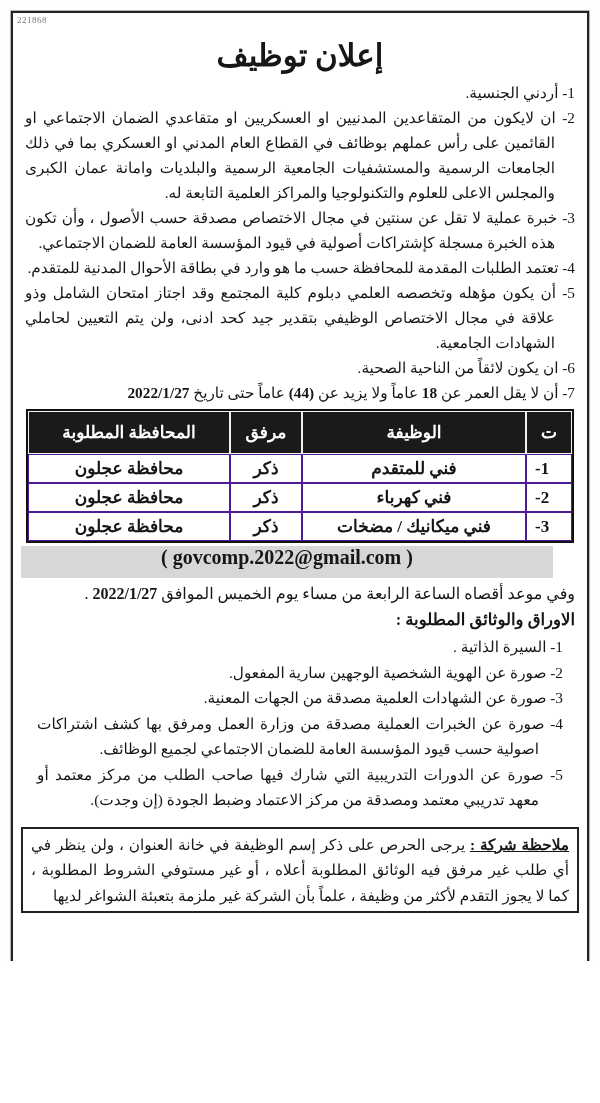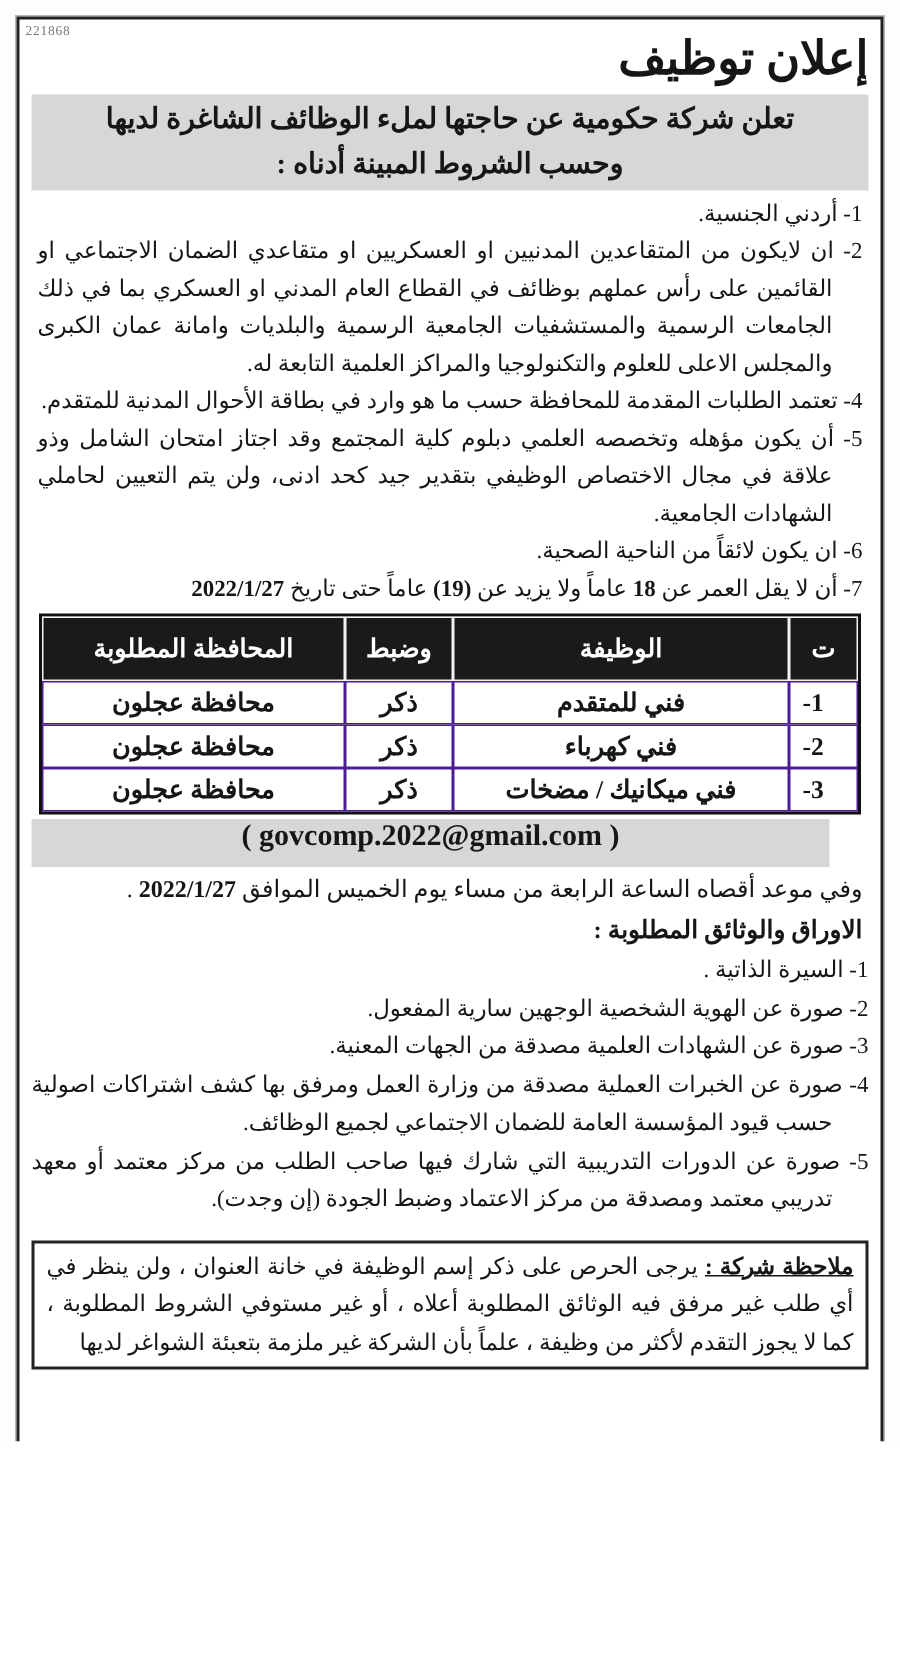--- a/index.html
+++ b/index.html
@@ -12,21 +12,21 @@
   .frame {
     position:absolute; top:11px; left:11px; width:578px; height:1032px;
     box-sizing:border-box; border:2px solid #222; box-shadow:0 0 0 1px #b5b5b5;
     background:#ffffff; padding:2px 8px; overflow:hidden;
   }
   .ref {
     position:absolute; top:2px; left:4px; font-size:9px; color:#787878;
     direction:ltr; letter-spacing:.5px;
   }
   .title {
-    margin:6px 0 6px; text-align:right;
+    margin:23px 0 6px; text-align:center;
     font-size:31px; line-height:36px; font-weight:bold;
   }
   .intro-box {
     background:#d7d7d7; margin:0 0 3px; padding:2px 22px;
     text-align:center; font-weight:bold; font-size:19px; line-height:30px;
   }
   .req-list { margin:2px 4px 0; font-size:15.3px; line-height:25px; text-align:justify; }
   .req-item { padding-right:20px; text-indent:-20px; }
   .b { font-weight:bold; }
 
@@ -49,62 +49,60 @@
   .c-num{width:46px} .c-job{width:224px} .c-gender{width:72px} .c-gov{width:auto}
 
   .instruction { margin:5px 4px 3px; font-size:16px; line-height:26px; text-align:justify; }
   .email-band {
     background:#d7d7d7; height:32px; margin:3px 26px 3px 0;
     display:flex; align-items:flex-start; justify-content:center;
   }
   .email { font-weight:bold; font-size:20px; direction:ltr; unicode-bidi:embed; }
   .deadline { margin:3px 4px 0; font-size:16px; line-height:25px; }
   .docs-heading { margin:2px 4px; font-size:16.5px; font-weight:bold; line-height:24px; }
-  .docs-list { margin:0 0; font-size:15.3px; line-height:25.5px; text-align:justify; }
+  .docs-list { margin:0 16px; font-size:15.3px; line-height:25.5px; text-align:justify; }
   .doc-item { padding-right:24px; text-indent:-24px; }
   .note-box {
     margin:14px 0 0; border:2px solid #222; padding:3px 8px;
     font-size:15.3px; line-height:25.5px; text-align:justify;
   }
   .note-label { font-weight:bold; text-decoration:underline; }
 </style>
 </head>
 <body>
 
 <div class="page">
   <div class="frame">
     <div class="ref">221868</div>
 
     <div class="title">إعلان توظيف</div>
 
-    <div class="intro-box">
-      <span>تعلن شركة حكومية عن حاجتها لملء الوظائف الشاغرة لديها وحسب الشروط المبينة أدناه :</span>
-    </div>
 
     <div class="req-list">
         <div class="req-item"><span>1- أردني الجنسية.</span></div>
         <div class="req-item"><span>2- ان لايكون من المتقاعدين المدنيين او العسكريين او متقاعدي الضمان الاجتماعي او القائمين على رأس عملهم بوظائف في القطاع العام المدني او العسكري بما في ذلك الجامعات الرسمية والمستشفيات الجامعية الرسمية والبلديات وامانة عمان الكبرى والمجلس الاعلى للعلوم والتكنولوجيا والمراكز العلمية التابعة له.</span></div>
+        <div class="req-item"><span>3- خبرة عملية لا تقل عن سنتين في مجال الاختصاص مصدقة حسب الأصول ، وأن تكون هذه الخبرة مسجلة كإشتراكات أصولية في قيود المؤسسة العامة للضمان الاجتماعي.</span></div>
         <div class="req-item"><span>4- تعتمد الطلبات المقدمة للمحافظة حسب ما هو وارد في بطاقة الأحوال المدنية للمتقدم.</span></div>
         <div class="req-item"><span>5- أن يكون مؤهله وتخصصه العلمي دبلوم كلية المجتمع وقد اجتاز امتحان الشامل وذو علاقة في مجال الاختصاص الوظيفي بتقدير جيد كحد ادنى، ولن يتم التعيين لحاملي الشهادات الجامعية.</span></div>
         <div class="req-item"><span>6- ان يكون لائقاً من الناحية الصحية.</span></div>
-        <div class="req-item"><span>7- أن لا يقل العمر عن </span><span class="b">18</span><span> عاماً ولا يزيد عن </span><span class="b">(19)</span><span> عاماً حتى تاريخ </span><span class="b">2022/1/27</span></div>
+        <div class="req-item"><span>7- أن لا يقل العمر عن </span><span class="b">18</span><span> عاماً ولا يزيد عن </span><span class="b">(44)</span><span> عاماً حتى تاريخ </span><span class="b">2022/1/27</span></div>
       </div>
 
     <table class="jobs">
       <colgroup>
         <col class="c-num">
           <col class="c-job">
           <col class="c-gender">
           <col class="c-gov">
       </colgroup>
       <thead>
         <tr>
             <th class="num">ت</th>
             <th>الوظيفة</th>
-            <th>وضبط</th>
+            <th>مرفق</th>
             <th>المحافظة المطلوبة</th>
           </tr>
       </thead>
       <tbody>
           <tr>
             <td class="num">1-</td>
             <td>فني للمتقدم</td>
             <td>ذكر</td>
             <td>محافظة عجلون</td>
           </tr>

